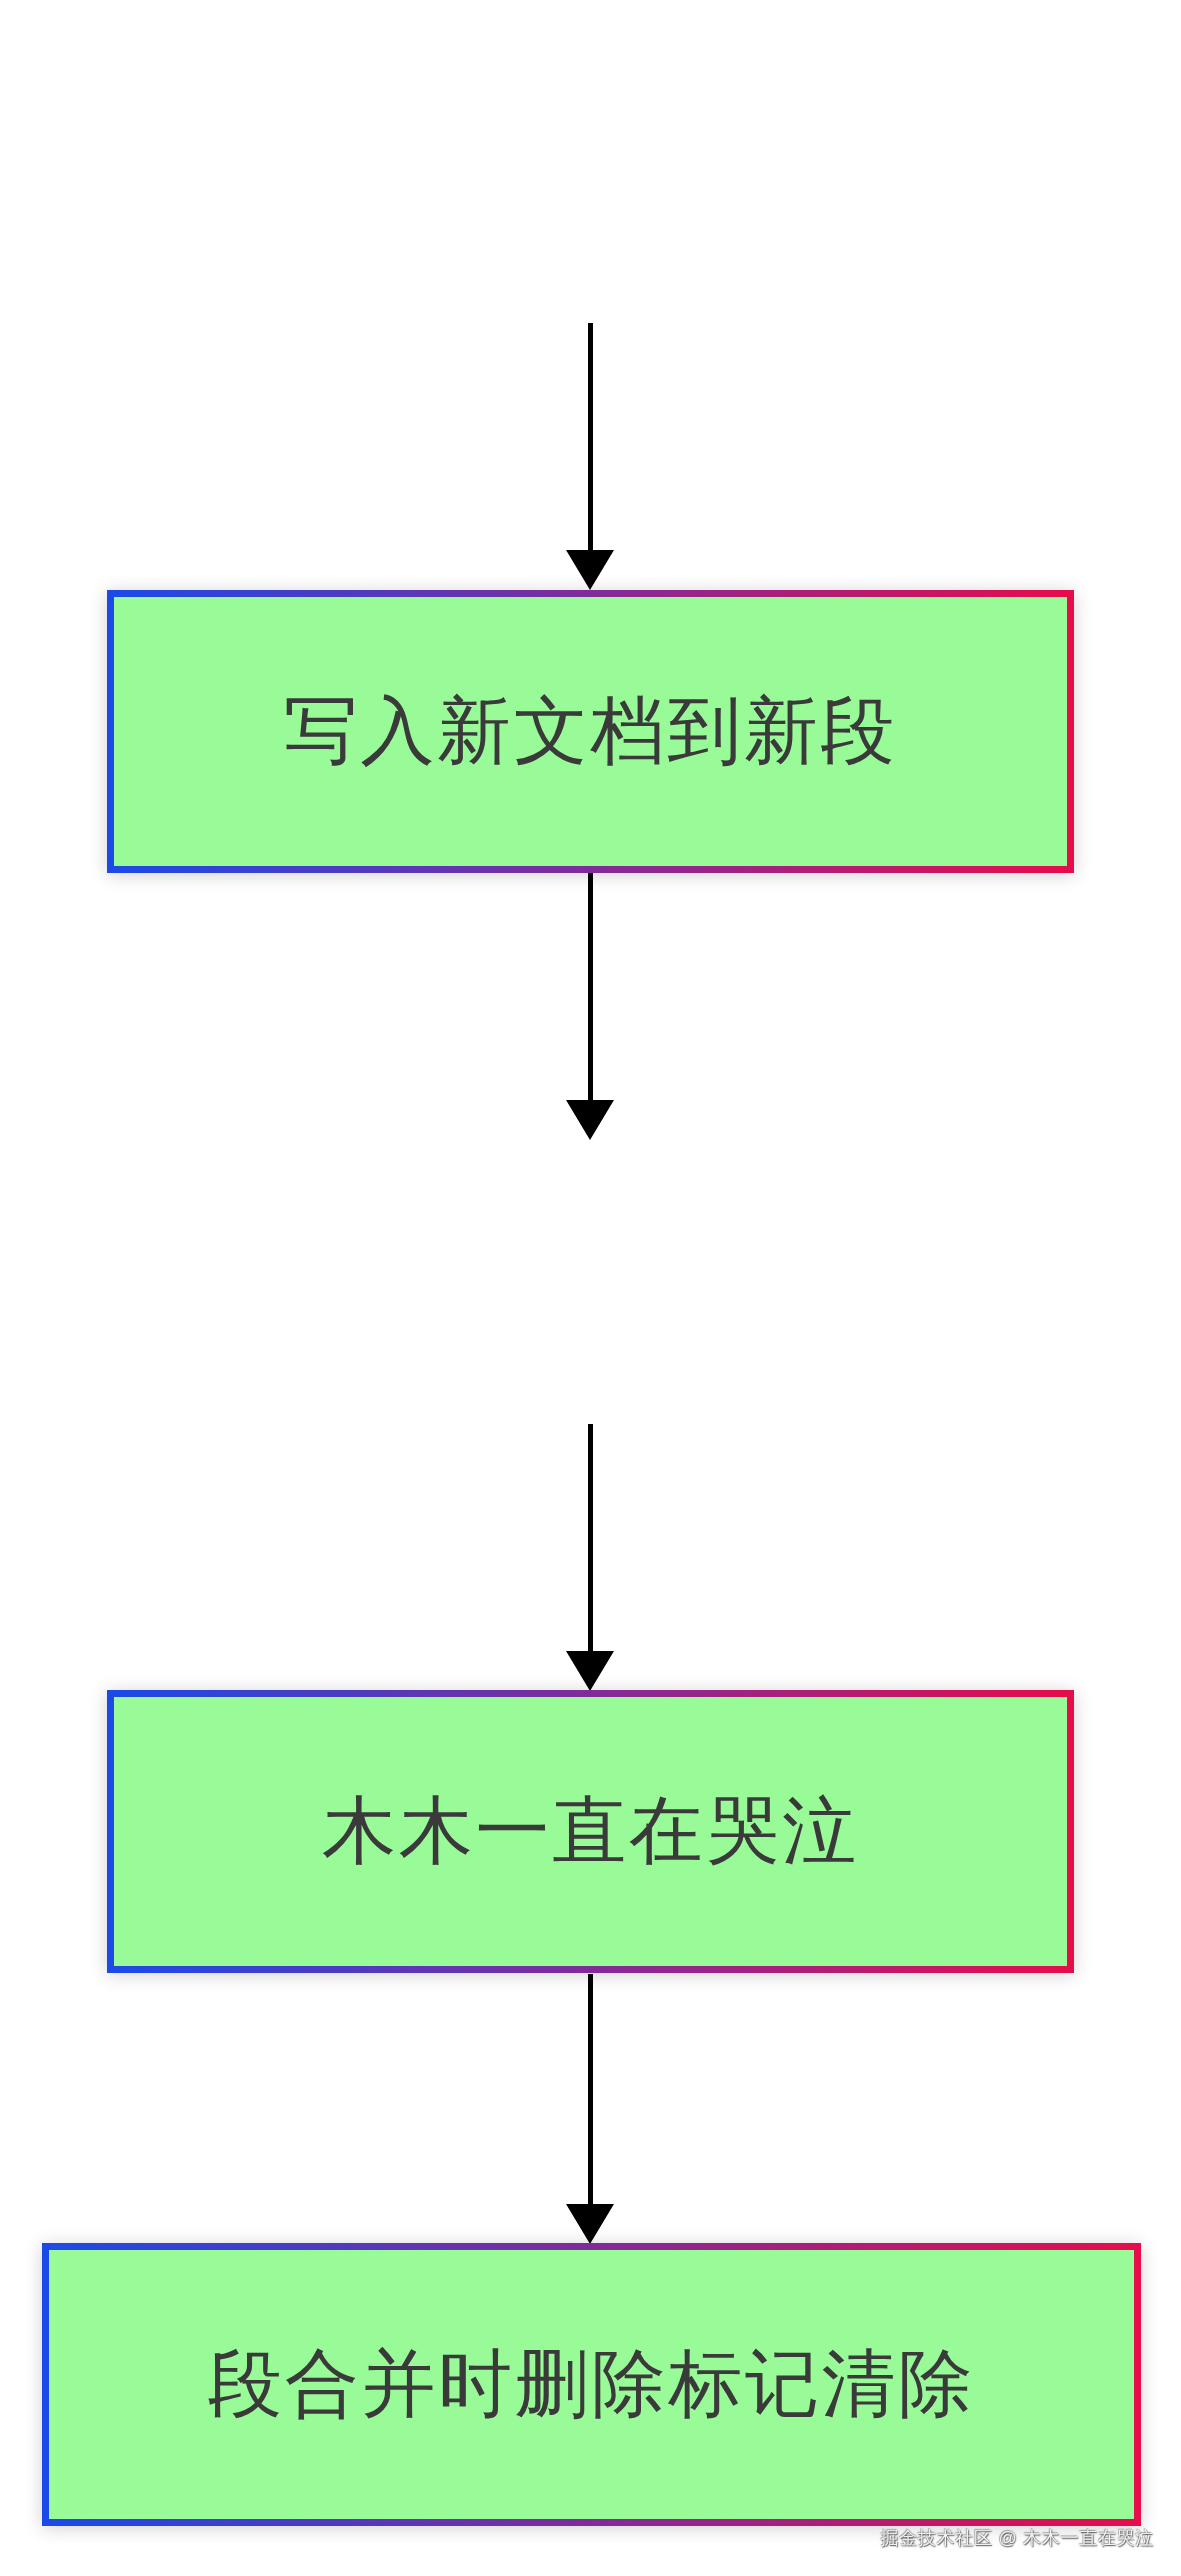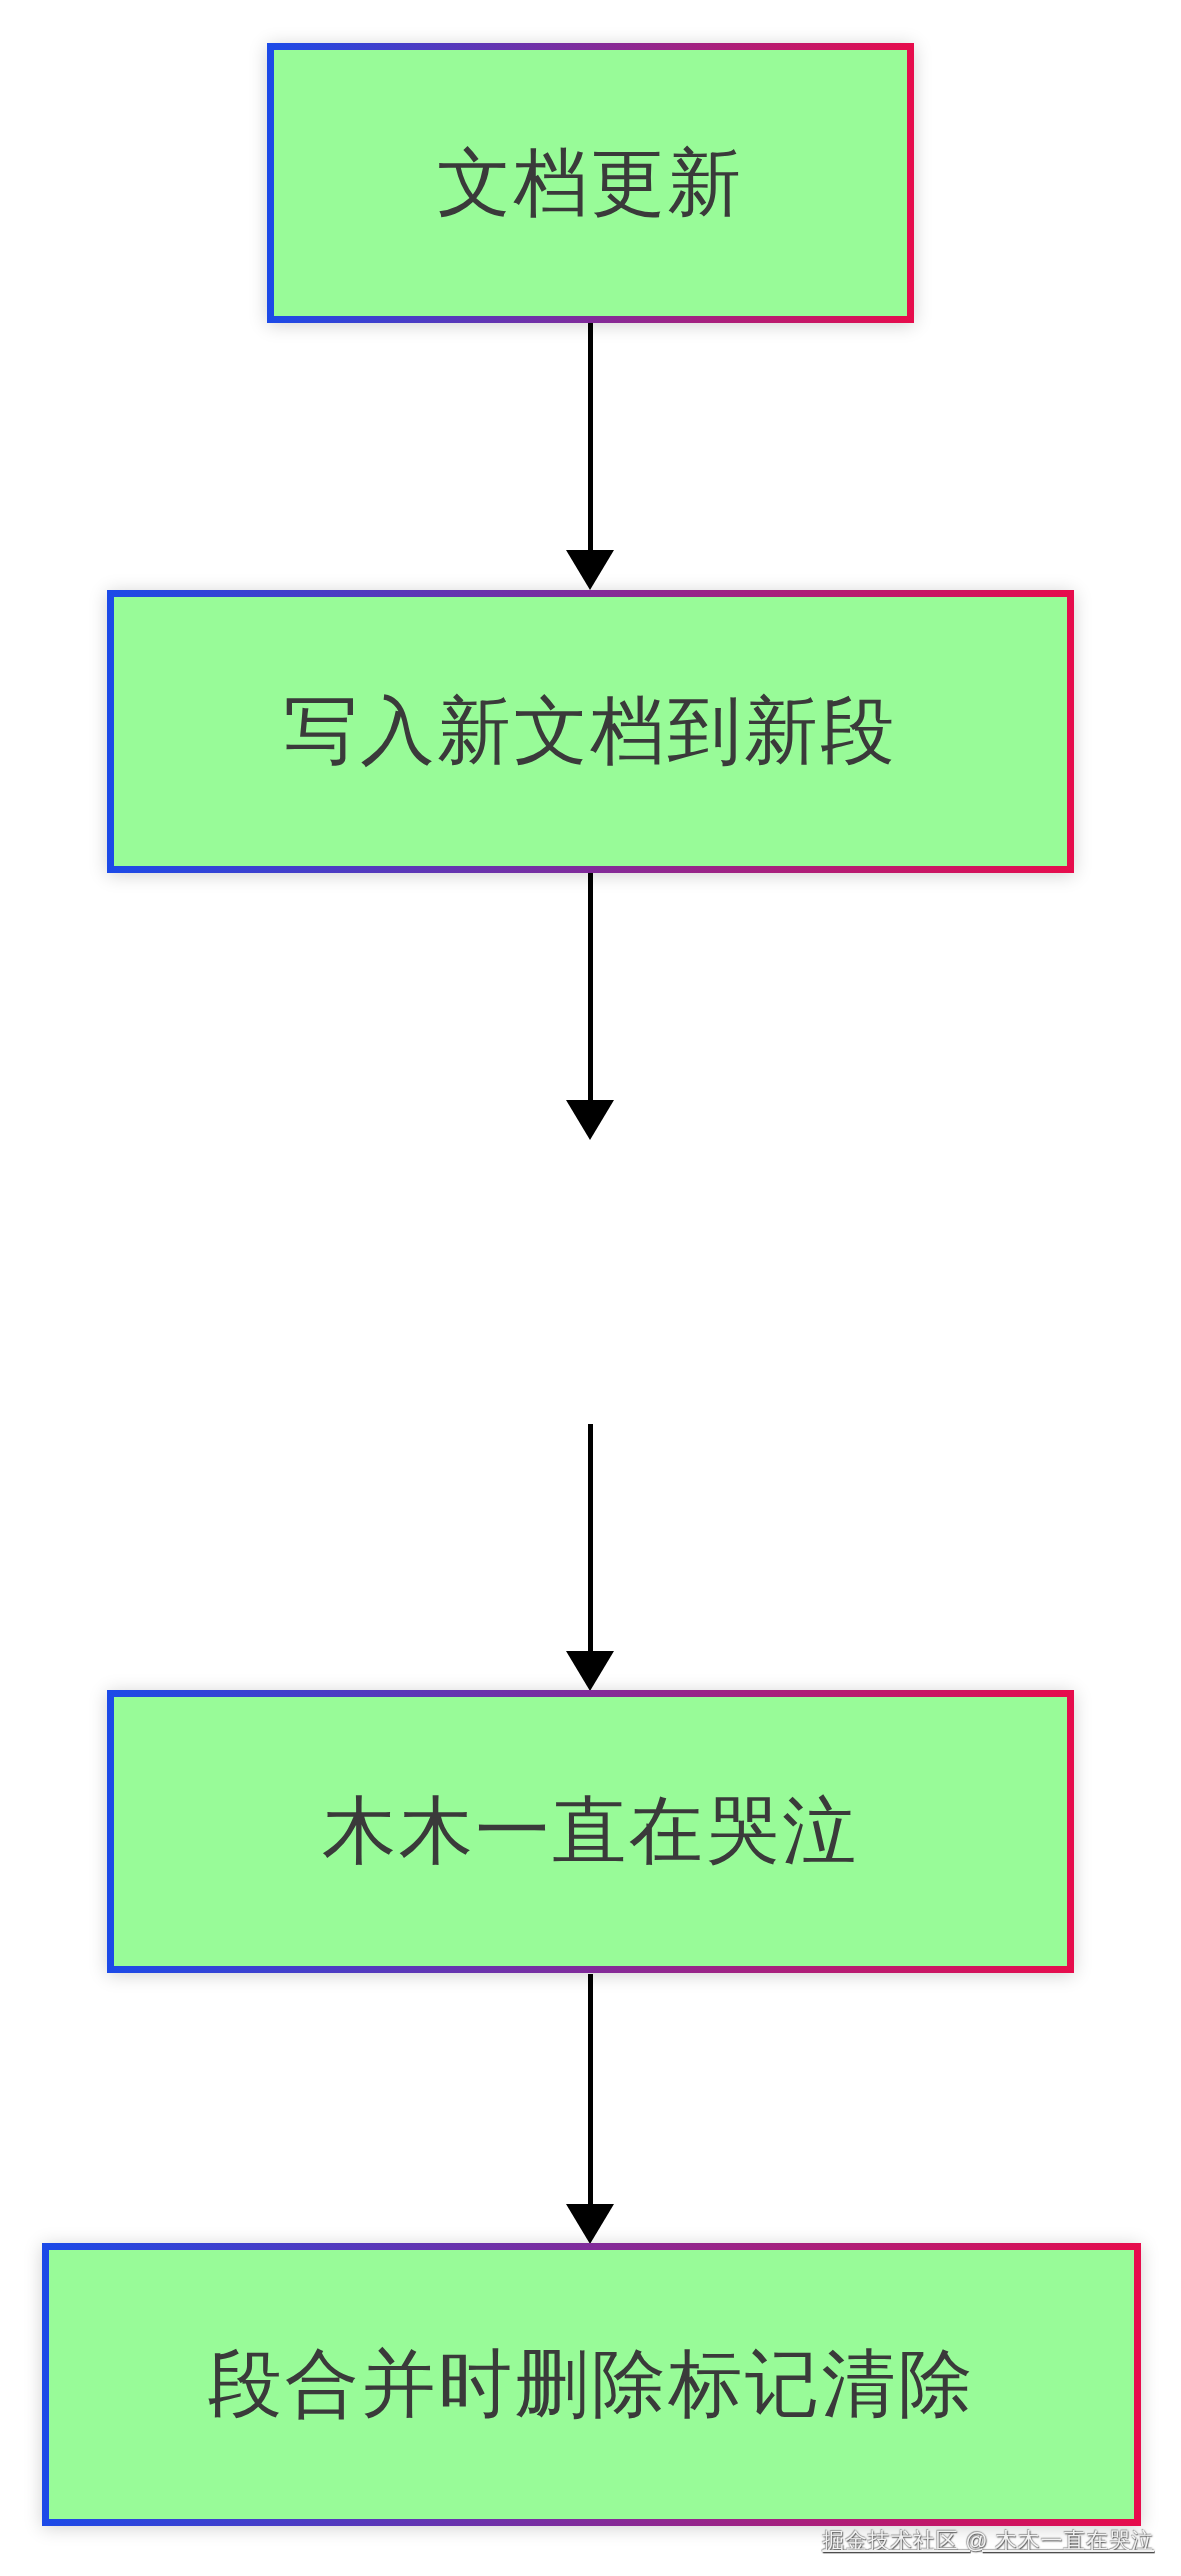--- a/index.html
+++ b/index.html
@@ -73,41 +73,35 @@
     border-left: 24px solid transparent;
     border-right: 24px solid transparent;
     border-top: 40px solid var(--arrow-color, #000000);
   }
 
   
   .watermark {
     position: absolute;
     top: 2526px;
     right: 27px;
-    font-size: 22px;
+    font-size: 18px;
     letter-spacing: 0.7px;
     color: #f2f2f2;
     text-shadow:
       0.7px 1.3px 1.3px rgba(70, 70, 70, 0.95),
       -0.7px -0.7px 0.7px rgba(120, 120, 120, 0.55),
       0 0 2px rgba(90, 90, 90, 0.6);
     white-space: nowrap;
-    text-decoration: underline;
   }
 </style>
 </head>
 <body style="background: rgb(255, 255, 255);">
 
 <div class="canvas">
 
-  <div class="node node1">
-    <div class="node-inner">
-      <span class="node-label">文档更新</span>
-    </div>
-  </div>
 
   <div class="arrow arrow1">
     <div class="arrow-line"></div>
     <div class="arrow-head"></div>
   </div>
 
   <div class="node node2">
     <div class="node-inner">
       <span class="node-label">写入新文档到新段</span>
     </div>

